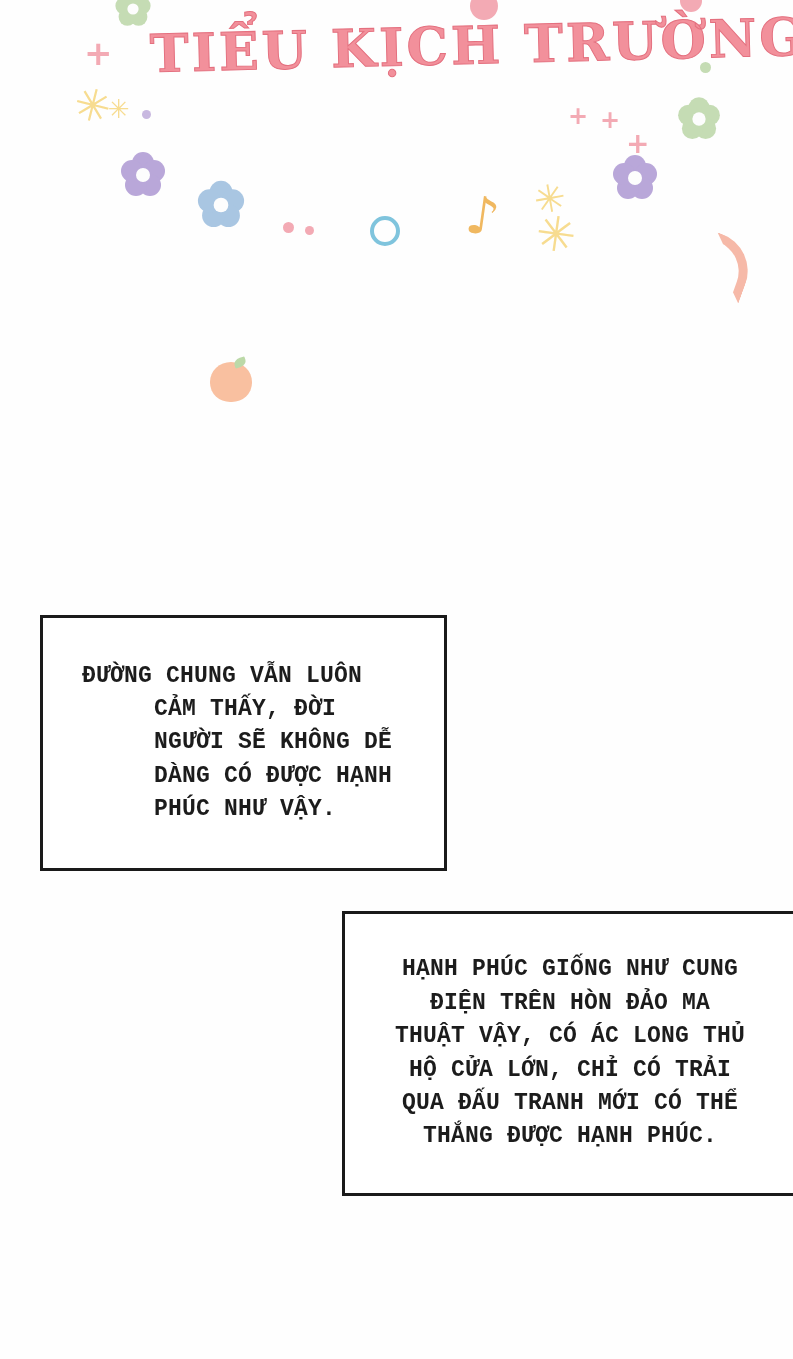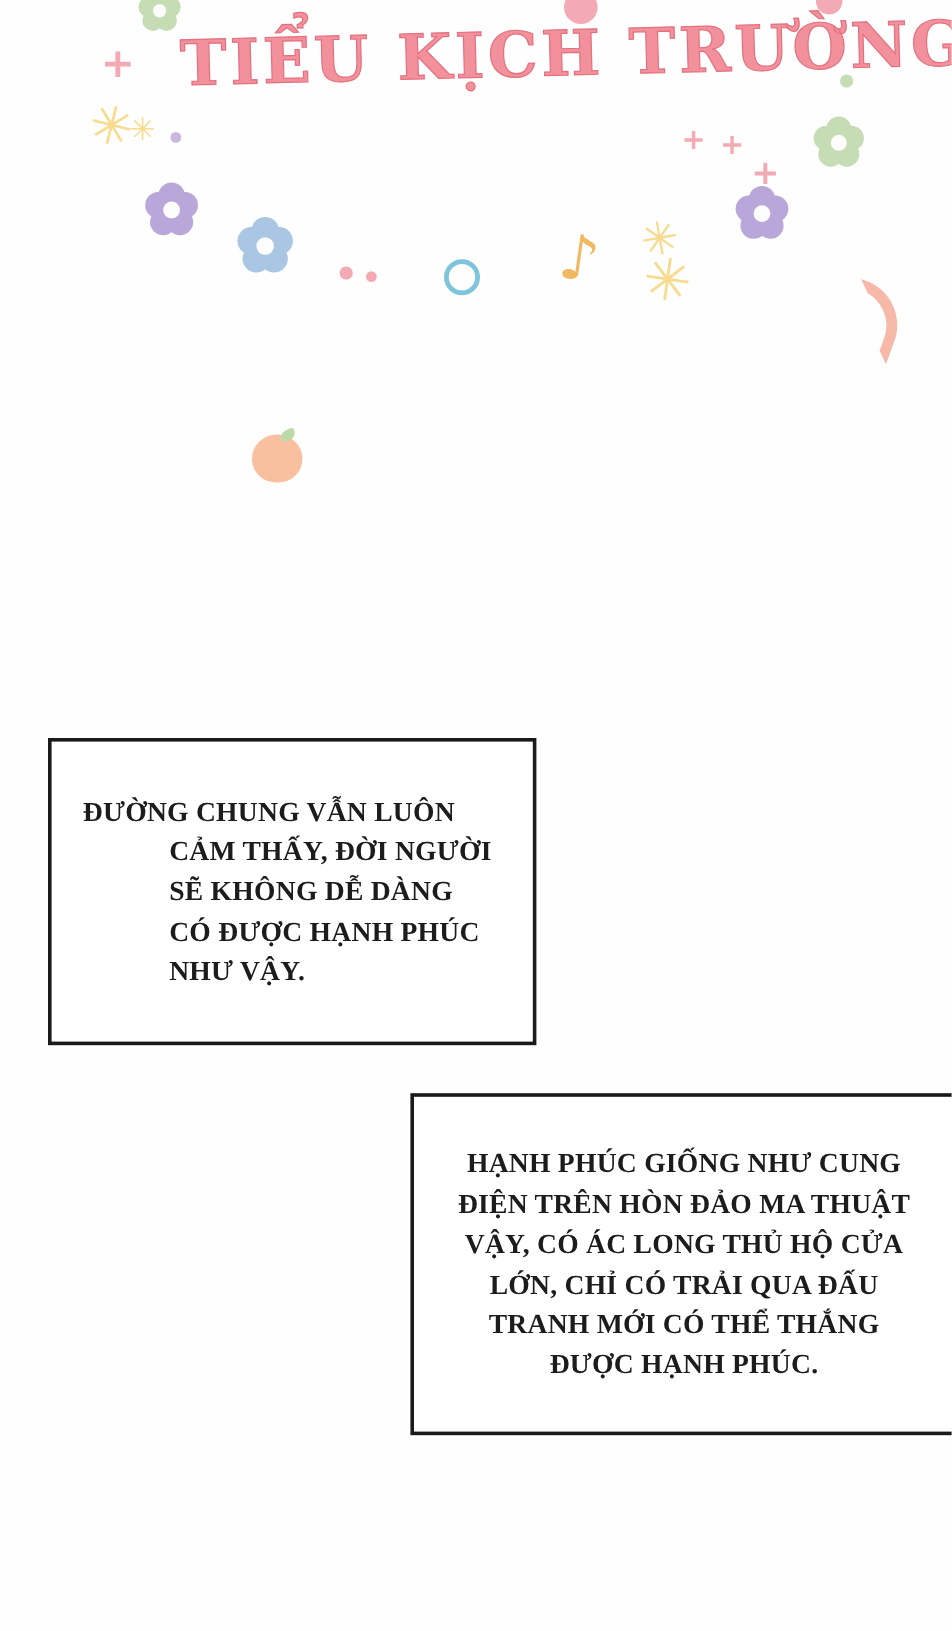--- a/index.html
+++ b/index.html
@@ -127,23 +127,23 @@
   
   .panel {
     position: absolute;
     background: #ffffff;
     border: 3px solid #1a1a1a;
     box-sizing: border-box;
     display: flex;
     align-items: center;
   }
   .panel p {
-    margin: 0;
+    margin: 13px;
     width: 100%;
-    font-family: Liberation Serif, serif;
+    font-family: Liberation Mono, monospace;
     font-weight: bold;
     color: #1c1c1c;
     text-transform: uppercase;
     line-height: 1.45;
     letter-spacing: 0.2px;
   }
 
   #panel-one {
     left: 40px;
     top: 615px;

